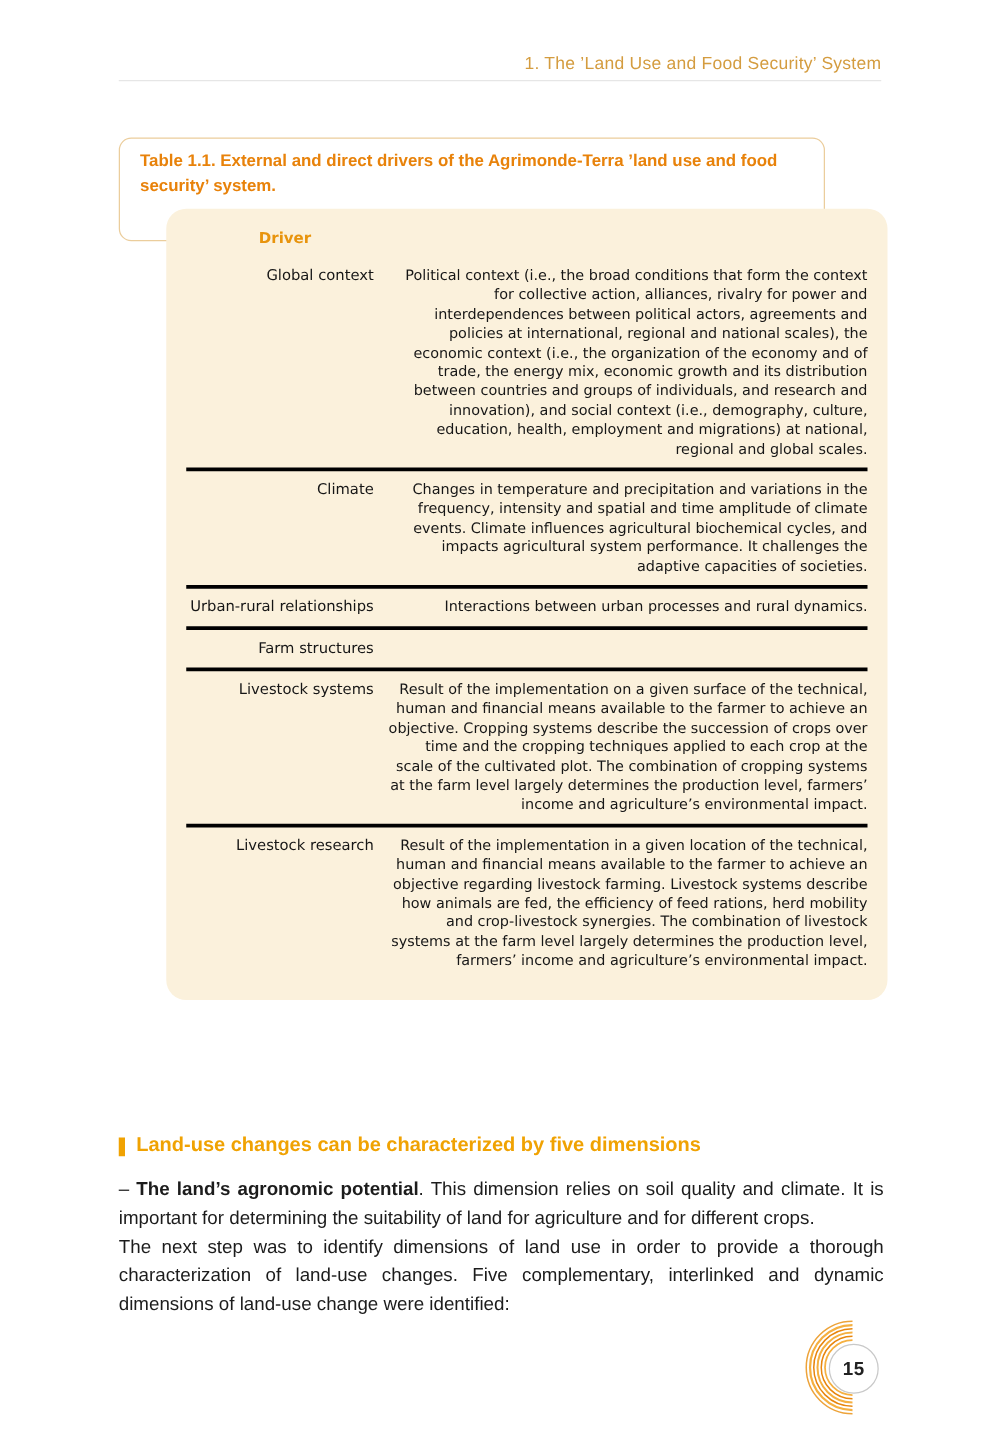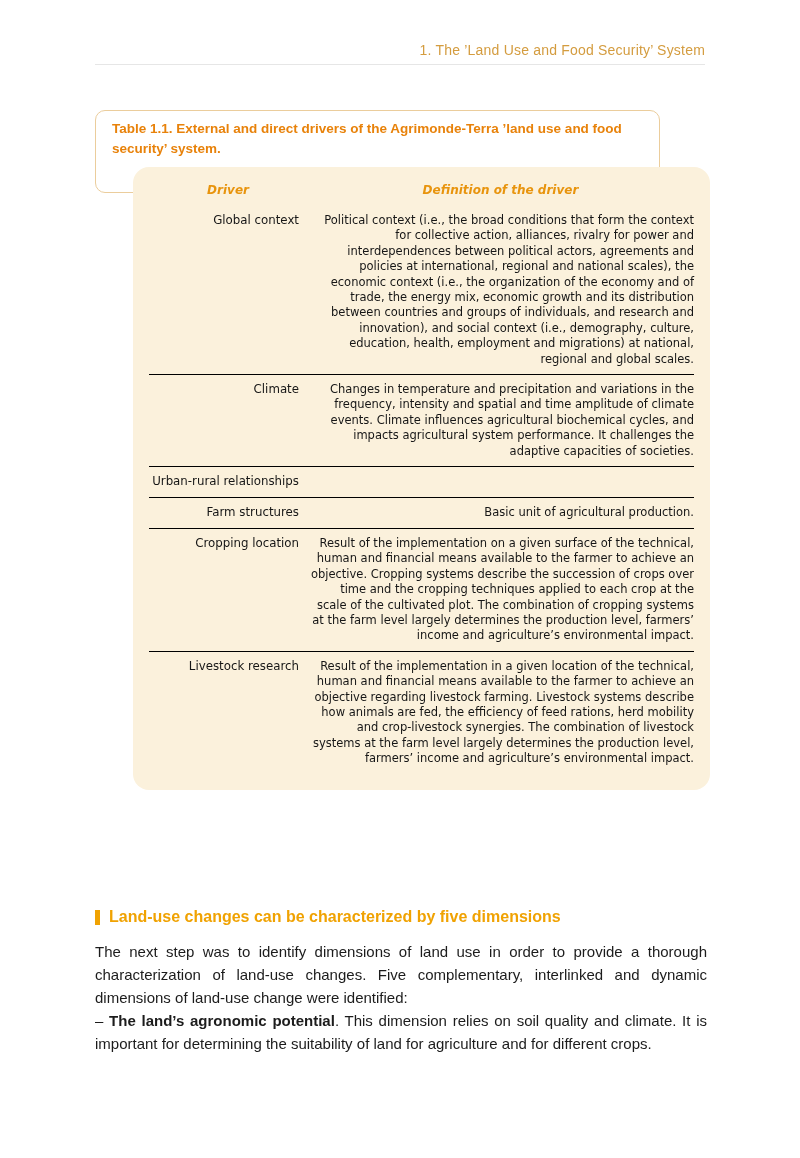--- a/index.html
+++ b/index.html
@@ -30,26 +30,26 @@
     color:#E8820A; font-weight:bold; font-size:13.5px; line-height:1.45;
   }
   .drivers-table {
     position:absolute; left:133px; top:167px; width:577px;
     box-sizing:border-box;
     background:#FBF1DC; border-radius:16px;
     padding:10px 16px 16px 16px;
     z-index:2;
     font-family:"DejaVu Sans", sans-serif;
   }
-  .thead { display:flex; padding:6px 0 9px 0;font-style:italic; }
+  .thead { display:flex; padding:6px 0 9px 0; }
   .th { color:#E8940D; font-weight:bold; font-size:12px; }
   .th-driver { width:158px; text-align:center; flex-shrink:0; }
   .th-def { flex:1; text-align:center; }
   .trow { display:flex; padding:7px 0;text-align:right; }
-  .trow + .trow { border-top:1px solid #000000; }
+  .trow + .trow { border-top:3px solid #000000; }
   .cell-driver {
     width:158px; flex-shrink:0; box-sizing:border-box; padding-right:8px;
     font-size:11.8px; color:#161616; line-height:1.35;
   }
   .cell-def {
     flex:1; font-size:11.5px; color:#161616; line-height:1.34;
   }
   .section-heading {
     position:absolute; left:95px; top:908px;
     display:flex; align-items:center; gap:9px;
@@ -81,59 +81,69 @@
   <div class="running-head">1. The ’Land Use and Food Security’ System</div>
   <div class="head-rule"></div>
 
   <div class="table-title-box">
     <div class="table-title">Table 1.1. External and direct drivers of the Agrimonde-Terra ’land use and food security’ system.</div>
   </div>
 
   <div class="drivers-table">
     <div class="thead">
       <div class="th th-driver">Driver</div>
-      <div class="th th-def">Definition of the driver</div>
     </div>
     <div>
     <div class="trow">
       <div class="cell-driver">Global context</div>
       <div class="cell-def">Political context (i.e., the broad conditions that form the context for collective action, alliances, rivalry for power and interdependences between political actors, agreements and policies at international, regional and national scales), the economic context (i.e., the organization of the economy and of trade, the energy mix, economic growth and its distribution between countries and groups of individuals, and research and innovation), and social context (i.e., demography, culture, education, health, employment and migrations) at national, regional and global scales.</div>
     </div>
 
     <div class="trow">
       <div class="cell-driver">Climate</div>
       <div class="cell-def">Changes in temperature and precipitation and variations in the frequency, intensity and spatial and time amplitude of climate events. Climate influences agricultural biochemical cycles, and impacts agricultural system performance. It challenges the adaptive capacities of societies.</div>
     </div>
 
 
     <div class="trow">
       <div class="cell-driver">Urban-rural relationships</div>
+      <div class="cell-def">Interactions between urban processes and rural dynamics.</div>
     </div>
 
     <div class="trow">
       <div class="cell-driver">Farm structures</div>
-      <div class="cell-def">Basic unit of agricultural production.</div>
     </div>
 
     <div class="trow">
-      <div class="cell-driver">Cropping location</div>
+      <div class="cell-driver">Livestock systems</div>
       <div class="cell-def">Result of the implementation on a given surface of the technical, human and financial means available to the farmer to achieve an objective. Cropping systems describe the succession of crops over time and the cropping techniques applied to each crop at the scale of the cultivated plot. The combination of cropping systems at the farm level largely determines the production level, farmers’ income and agriculture’s environmental impact.</div>
     </div>
 
     <div class="trow">
       <div class="cell-driver">Livestock research</div>
       <div class="cell-def">Result of the implementation in a given location of the technical, human and financial means available to the farmer to achieve an objective regarding livestock farming. Livestock systems describe how animals are fed, the efficiency of feed rations, herd mobility and crop-livestock synergies. The combination of livestock systems at the farm level largely determines the production level, farmers’ income and agriculture’s environmental impact.</div>
     </div>
   </div>
   </div>
 
   <div class="section-heading">
     <span class="sq"></span>
     <span>Land-use changes can be characterized by five dimensions</span>
   </div>
 
   <div class="body-text">
+    <p><span>– </span><b>The land’s agronomic potential</b><span>. This dimension relies on soil quality and climate. It is important for determining the suitability of land for agriculture and for different crops.</span></p>
     <p>The next step was to identify dimensions of land use in order to provide a thorough characterization of land-use changes. Five complementary, interlinked and dynamic dimensions of land-use change were identified:</p>
-    <p><span>– </span><b>The land’s agronomic potential</b><span>. This dimension relies on soil quality and climate. It is important for determining the suitability of land for agriculture and for different crops.</span></p>
   </div>
 
+  <div class="page-badge">
+    <svg width="80" height="80" viewBox="0 0 80 80">
+      <path d="M 50 18 A 22 22 0 0 0 50 62" fill="none" stroke="#F5B041" stroke-width="1.4"></path>
+      <path d="M 50 15 A 25 25 0 0 0 50 65" fill="none" stroke="#E8860D" stroke-width="1.2"></path>
+      <path d="M 50 12 A 28 28 0 0 0 50 68" fill="none" stroke="#F5B041" stroke-width="1.6"></path>
+      <path d="M 50 9  A 31 31 0 0 0 50 71" fill="none" stroke="#E8860D" stroke-width="1.2"></path>
+      <path d="M 50 6  A 34 34 0 0 0 50 74" fill="none" stroke="#F5B041" stroke-width="1.8"></path>
+      <path d="M 50 3  A 37 37 0 0 0 50 77" fill="none" stroke="#EDA33A" stroke-width="1.2"></path>
+    </svg>
+    <div class="page-circle">15</div>
+  </div>
 
 </div>
 
 </body></html>

